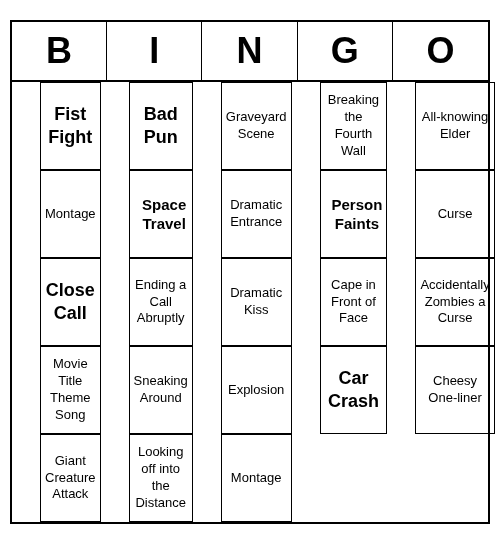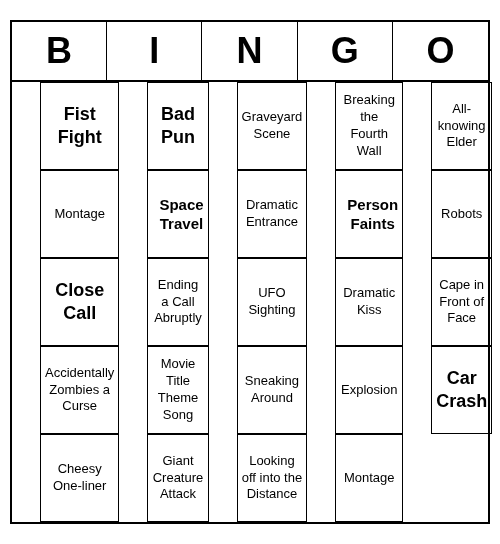--- a/index.html
+++ b/index.html
@@ -72,24 +72,23 @@
   <div class="bingo-grid">
   <div class="bingo-cell large-text">Fist Fight</div>
       <div class="bingo-cell large-text">Bad Pun</div>
       <div class="bingo-cell">Graveyard Scene</div>
       <div class="bingo-cell">Breaking the Fourth Wall</div>
       <div class="bingo-cell">All-knowing Elder</div>
       <div class="bingo-cell">Montage</div>
       <div class="bingo-cell medium-text">Space Travel</div>
       <div class="bingo-cell">Dramatic Entrance</div>
       <div class="bingo-cell medium-text">Person Faints</div>
-      <div class="bingo-cell">Robots</div>
+      <div class="bingo-cell">Curse</div>
       <div class="bingo-cell large-text">Close Call</div>
       <div class="bingo-cell">Ending a Call Abruptly</div>
-      <div class="bingo-cell">UFO Sighting</div>
       <div class="bingo-cell">Dramatic Kiss</div>
       <div class="bingo-cell">Cape in Front of Face</div>
       <div class="bingo-cell">Accidentally Zombies a Curse</div>
       <div class="bingo-cell">Movie Title Theme Song</div>
       <div class="bingo-cell">Sneaking Around</div>
       <div class="bingo-cell">Explosion</div>
       <div class="bingo-cell large-text">Car Crash</div>
       <div class="bingo-cell">Cheesy One-liner</div>
       <div class="bingo-cell">Giant Creature Attack</div>
       <div class="bingo-cell">Looking off into the Distance</div>

